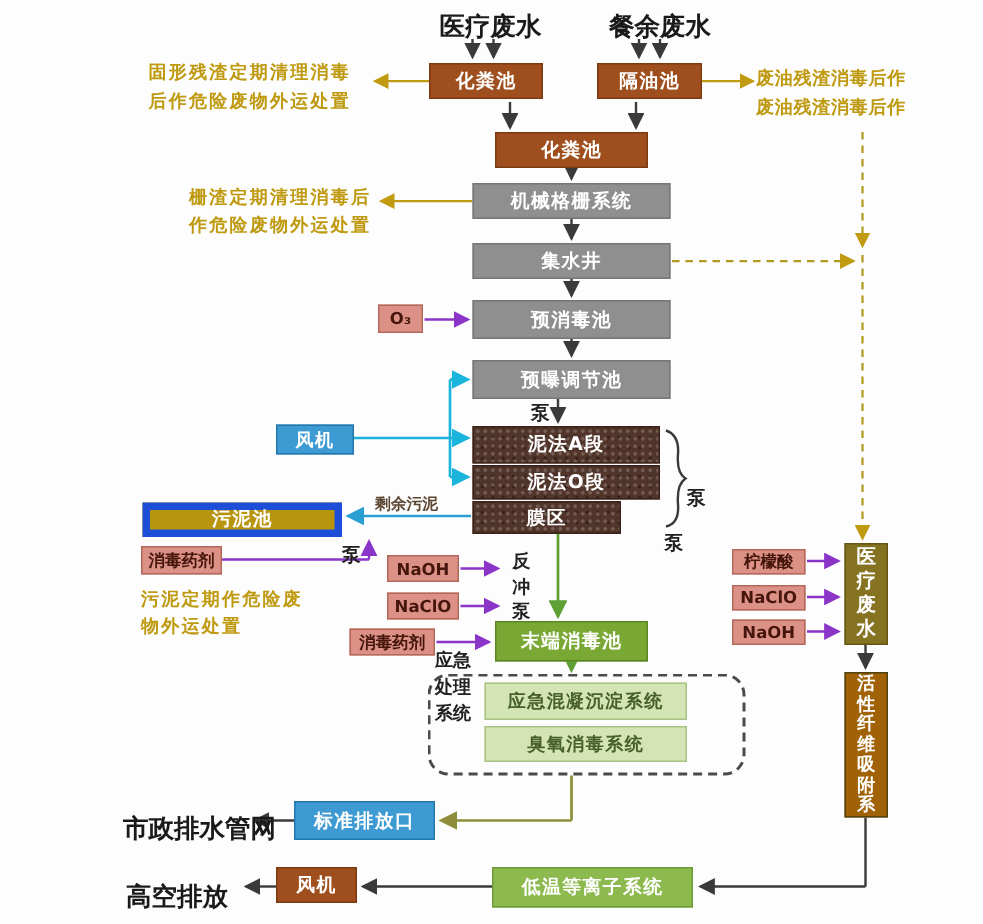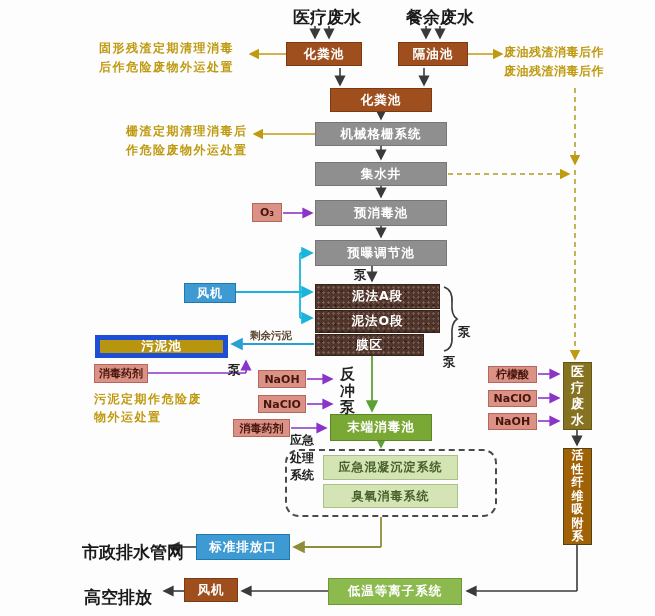--- a/index.html
+++ b/index.html
@@ -134,21 +134,21 @@
 
   <div class="bx brown" style="left:286px;top:42px;width:76px;height:24px;">化粪池</div>
   <div class="bx brown" style="left:398px;top:42px;width:70px;height:24px;">隔油池</div>
   <div class="bx brown" style="left:330px;top:88px;width:102px;height:24px;">化粪池</div>
   <div class="bx gray" style="left:315px;top:122px;width:132px;height:24px;">机械格栅系统</div>
   <div class="bx gray" style="left:315px;top:162px;width:132px;height:24px;">集水井</div>
   <div class="bx gray" style="left:315px;top:200px;width:132px;height:26px;">预消毒池</div>
   <div class="bx gray" style="left:315px;top:240px;width:132px;height:26px;">预曝调节池</div>
   <div class="bx dark" style="left:315px;top:284px;width:125px;height:25px;">泥法A段</div>
   <div class="bx dark" style="left:315px;top:310px;width:125px;height:23px;">泥法O段</div>
-  <div class="bx dark" style="left:315px;top:334px;width:109px;height:22px;">膜区</div>
+  <div class="bx dark" style="left:315px;top:334px;width:99px;height:22px;">膜区</div>
   <div class="bx blue" style="left:184px;top:283px;width:52px;height:20px;font-size:12px;">风机</div>
   <div class="bx mustard" style="left:95px;top:335px;width:133px;height:23px;">污泥池</div>
   <div class="bx green" style="left:330px;top:414px;width:102px;height:27px;">末端消毒池</div>
   <div class="bx blue" style="left:196px;top:534px;width:94px;height:26px;">标准排放口</div>
   <div class="bx brown" style="left:184px;top:578px;width:54px;height:24px;">风机</div>
   <div class="bx plasma" style="left:328px;top:578px;width:134px;height:27px;">低温等离子系统</div>
 
   <div class="dashedbox" style="left:285px;top:449px;width:212px;height:68px;"></div>
   <div class="vlabel" style="left:289px;top:432px;width:26px;font-size:12px;line-height:17.5px;">应急处理系统</div>
   <div class="bx palegreen" style="left:323px;top:455px;width:135px;height:25px;">应急混凝沉淀系统</div>
@@ -173,17 +173,17 @@
   <div class="ann" style="left:126px;top:123px;">栅渣定期清理消毒后</div>
   <div class="ann" style="left:126px;top:142px;">作危险废物外运处置</div>
   <div class="ann" style="left:94px;top:391px;">污泥定期作危险废</div>
   <div class="ann" style="left:94px;top:409px;">物外运处置</div>
 
   <div class="pump" style="left:354px;top:267px;">泵</div>
   <div class="pump" style="left:458px;top:324px;">泵</div>
   <div class="pump" style="left:443px;top:354px;">泵</div>
   <div class="pump" style="left:228px;top:362px;">泵</div>
   <div class="lbl small" style="left:250px;top:329px;">剩余污泥</div>
-  <div class="vlabel" style="left:340px;top:366px;width:15px;font-size:15px;line-height:16.5px;">反冲泵</div>
+  <div class="vlabel" style="left:340px;top:366px;width:15px;font-size:12px;line-height:16.5px;">反冲泵</div>
   <div class="lbl" style="left:82px;top:541px;">市政排水管网</div>
   <div class="lbl" style="left:84px;top:586px;">高空排放</div>
 
 </div>
 
 </body></html>

